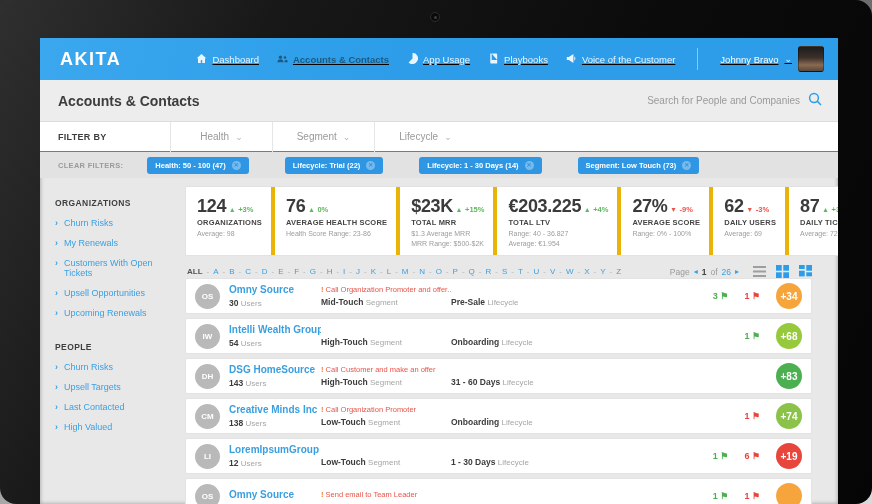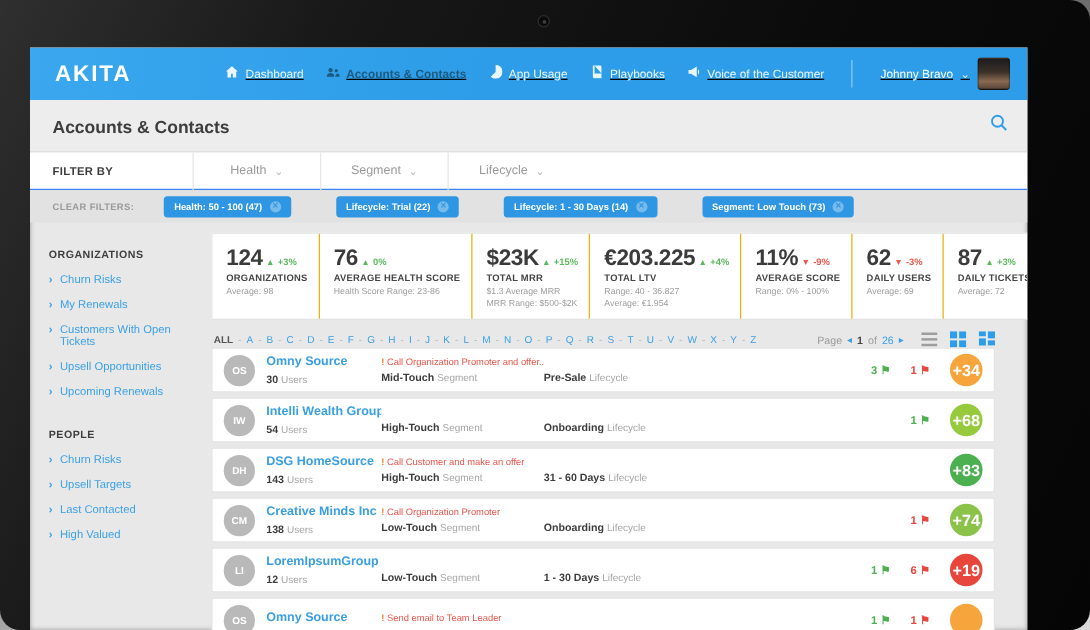--- a/index.html
+++ b/index.html
@@ -13,21 +13,21 @@
   .bezel {
     position:absolute; inset:0;
     background:linear-gradient(115deg,#2f2f2f 0%,#181818 25%,#0b0b0b 60%,#050505 100%);
     border-radius:16px;
   }
   .camera { position:absolute; left:430px; top:12px; width:10px; height:10px;
     border-radius:50%; background:#0a0a0a; border:1px solid #2c2c2c; }
   .camera::after { content:""; position:absolute; left:3px; top:3px; width:3px; height:3px;
     border-radius:50%; background:#3a3f45; }
   
-  .screen { position:absolute; left:24px; top:38px; width:798px; height:466px;
+  .screen { position:absolute; left:40px; top:38px; width:798px; height:466px;
     background:#e8e8e8; overflow:hidden; display:flex; flex-direction:column;
     box-shadow:inset 0 0 4px rgba(0,0,0,.35); }
   
   .appbar { height:42px; background:linear-gradient(100deg,#3aa7ee 0%,#2d9de9 45%,#2d9de9 100%);
     display:flex; align-items:center; padding:0 14px 0 20px; flex:none; }
   .logo { color:#fff; font-size:18px; font-weight:bold; letter-spacing:1.5px; }
   .appbar .spacer { flex:1; }
   .nav { display:flex; align-items:center; gap:18px;text-decoration:underline; }
   .nav-item { display:flex; align-items:center; gap:5px; color:#eaf6ff; font-size:9.5px; cursor:pointer; }
   .nav-item svg { width:11px; height:11px; fill:currentColor; }
@@ -74,21 +74,21 @@
   .sidebar { width:145px; flex:none; padding:12px 6px 0 15px; }
   .side-title { font-size:8.5px; font-weight:bold; color:#3f3f3f; letter-spacing:.4px; margin-bottom:10px; }
   .side-item { display:flex; align-items:baseline; gap:6px; color:#3aa0e4;
     font-size:9px; margin-bottom:10px; cursor:pointer; }
   .side-item .chev { font-size:9px; font-weight:bold; }
   .side-gap { height:14px; }
   .content { flex:1; padding-right:0; display:flex; flex-direction:column; overflow:hidden; }
   
   .stats-row { display:flex; gap:5px; margin-right:0; }
   .stats-strip { flex:1; background:#fff; border:1px solid #e2e2e2; display:flex; height:70px; }
-  .stat-card { padding:9px 9px 0 11px; border-left:1px solid #eab308; flex:1; }
+  .stat-card { padding:9px 9px 0 11px; border-left:4px solid #eab308; flex:1; }
   .stat-card:first-child { border-left:none; }
   .stat-top { display:flex; align-items:baseline; gap:4px; white-space:nowrap; }
   .stat-value { font-size:18px; font-weight:bold; color:#3b3b3b; letter-spacing:-.3px; }
   .arrow-up::before { content:"▴"; color:#5cb85c; font-size:8px; }
   .arrow-down::before { content:"▾"; color:#e8554a; font-size:8px; }
   .delta { font-size:7.5px; font-weight:bold; }
   .delta.up { color:#5cb85c; } .delta.down { color:#e8554a; }
   .stat-label { font-size:7.5px; font-weight:bold; color:#454545; letter-spacing:.2px;
     margin-top:1px; white-space:nowrap; }
   .stat-sub { font-size:7px; color:#9c9c9c; margin-top:3px; white-space:nowrap; }
@@ -118,21 +118,21 @@
   .life-cell { flex:1; }
   .acct-name { color:#3a9fe0; font-size:10px; font-weight:bold; white-space:nowrap; }
   .line2 { font-size:8.5px; white-space:nowrap; }
   .val-b { font-weight:bold; color:#3c3c3c; }
   .val-g { color:#a5a5a5; font-size:8px; }
   .alert { font-size:7.5px; color:#e8554a; height:9px; white-space:nowrap; overflow:hidden; }
   .alert.has-alert::before { content:"! "; color:#f07d2d; font-weight:bold; }
   .flags { display:flex; align-items:center; gap:16px; margin-right:16px; font-size:9px; font-weight:bold; }
   .flag-green { color:#4caf50; } .flag-red { color:#e8463c; }
   .flag-icon { font-size:9px; }
-  .badge { width:26px; height:26px; border-radius:50%; color:#fff; font-size:13px; font-weight:bold;
+  .badge { width:26px; height:26px; border-radius:50%; color:#fff; font-size:10px; font-weight:bold;
     display:flex; align-items:center; justify-content:center; flex:none; }
 </style>
 </head>
 <body>
 
 <div class="bezel"></div>
 <div class="camera"></div>
 
 <div class="screen">
 
@@ -180,20 +180,21 @@
         <span class="chev">⌄</span>
         <span class="avatar-img"></span>
       </div>
     </div>
   </div>
 
   <div class="subheader">
     <div class="page-title">Accounts &amp; Contacts</div>
     <div class="spacer"></div>
     <div class="search-box">
+      <input class="search-input" placeholder="Search for People and Companies" style="">
       <span>
         <svg width="14" height="14" viewBox="0 0 14 14">
             <circle cx="6" cy="6" r="4.4" fill="none" stroke="#2d9de9" stroke-width="1.5"></circle>
             <line x1="9.4" y1="9.4" x2="13" y2="13" stroke="#2d9de9" stroke-width="1.5"></line>
           </svg>
       </span>
     </div>
   </div>
 
   <div class="filterbar">
@@ -314,21 +315,21 @@
                 <span class="stat-value">€203.225</span>
                 <span class="arrow-up"></span>
                 <span class="delta up">+4%</span>
               </div>
             <div class="stat-label">TOTAL LTV</div>
             <div class="stat-sub">Range: 40 - 36.827</div>
             <div class="stat-sub">Average: €1.954</div>
           </div>
           <div class="stat-card">
             <div class="stat-top">
-                <span class="stat-value">11%</span>
+                <span class="stat-value">27%</span>
                 <span class="arrow-down"></span>
                 <span class="delta down">-9%</span>
               </div>
             <div class="stat-label">AVERAGE SCORE</div>
             <div class="stat-sub">Range: 0% - 100%</div>
           </div>
           <div class="stat-card">
             <div class="stat-top">
                 <span class="stat-value">62</span>
                 <span class="arrow-down"></span>

